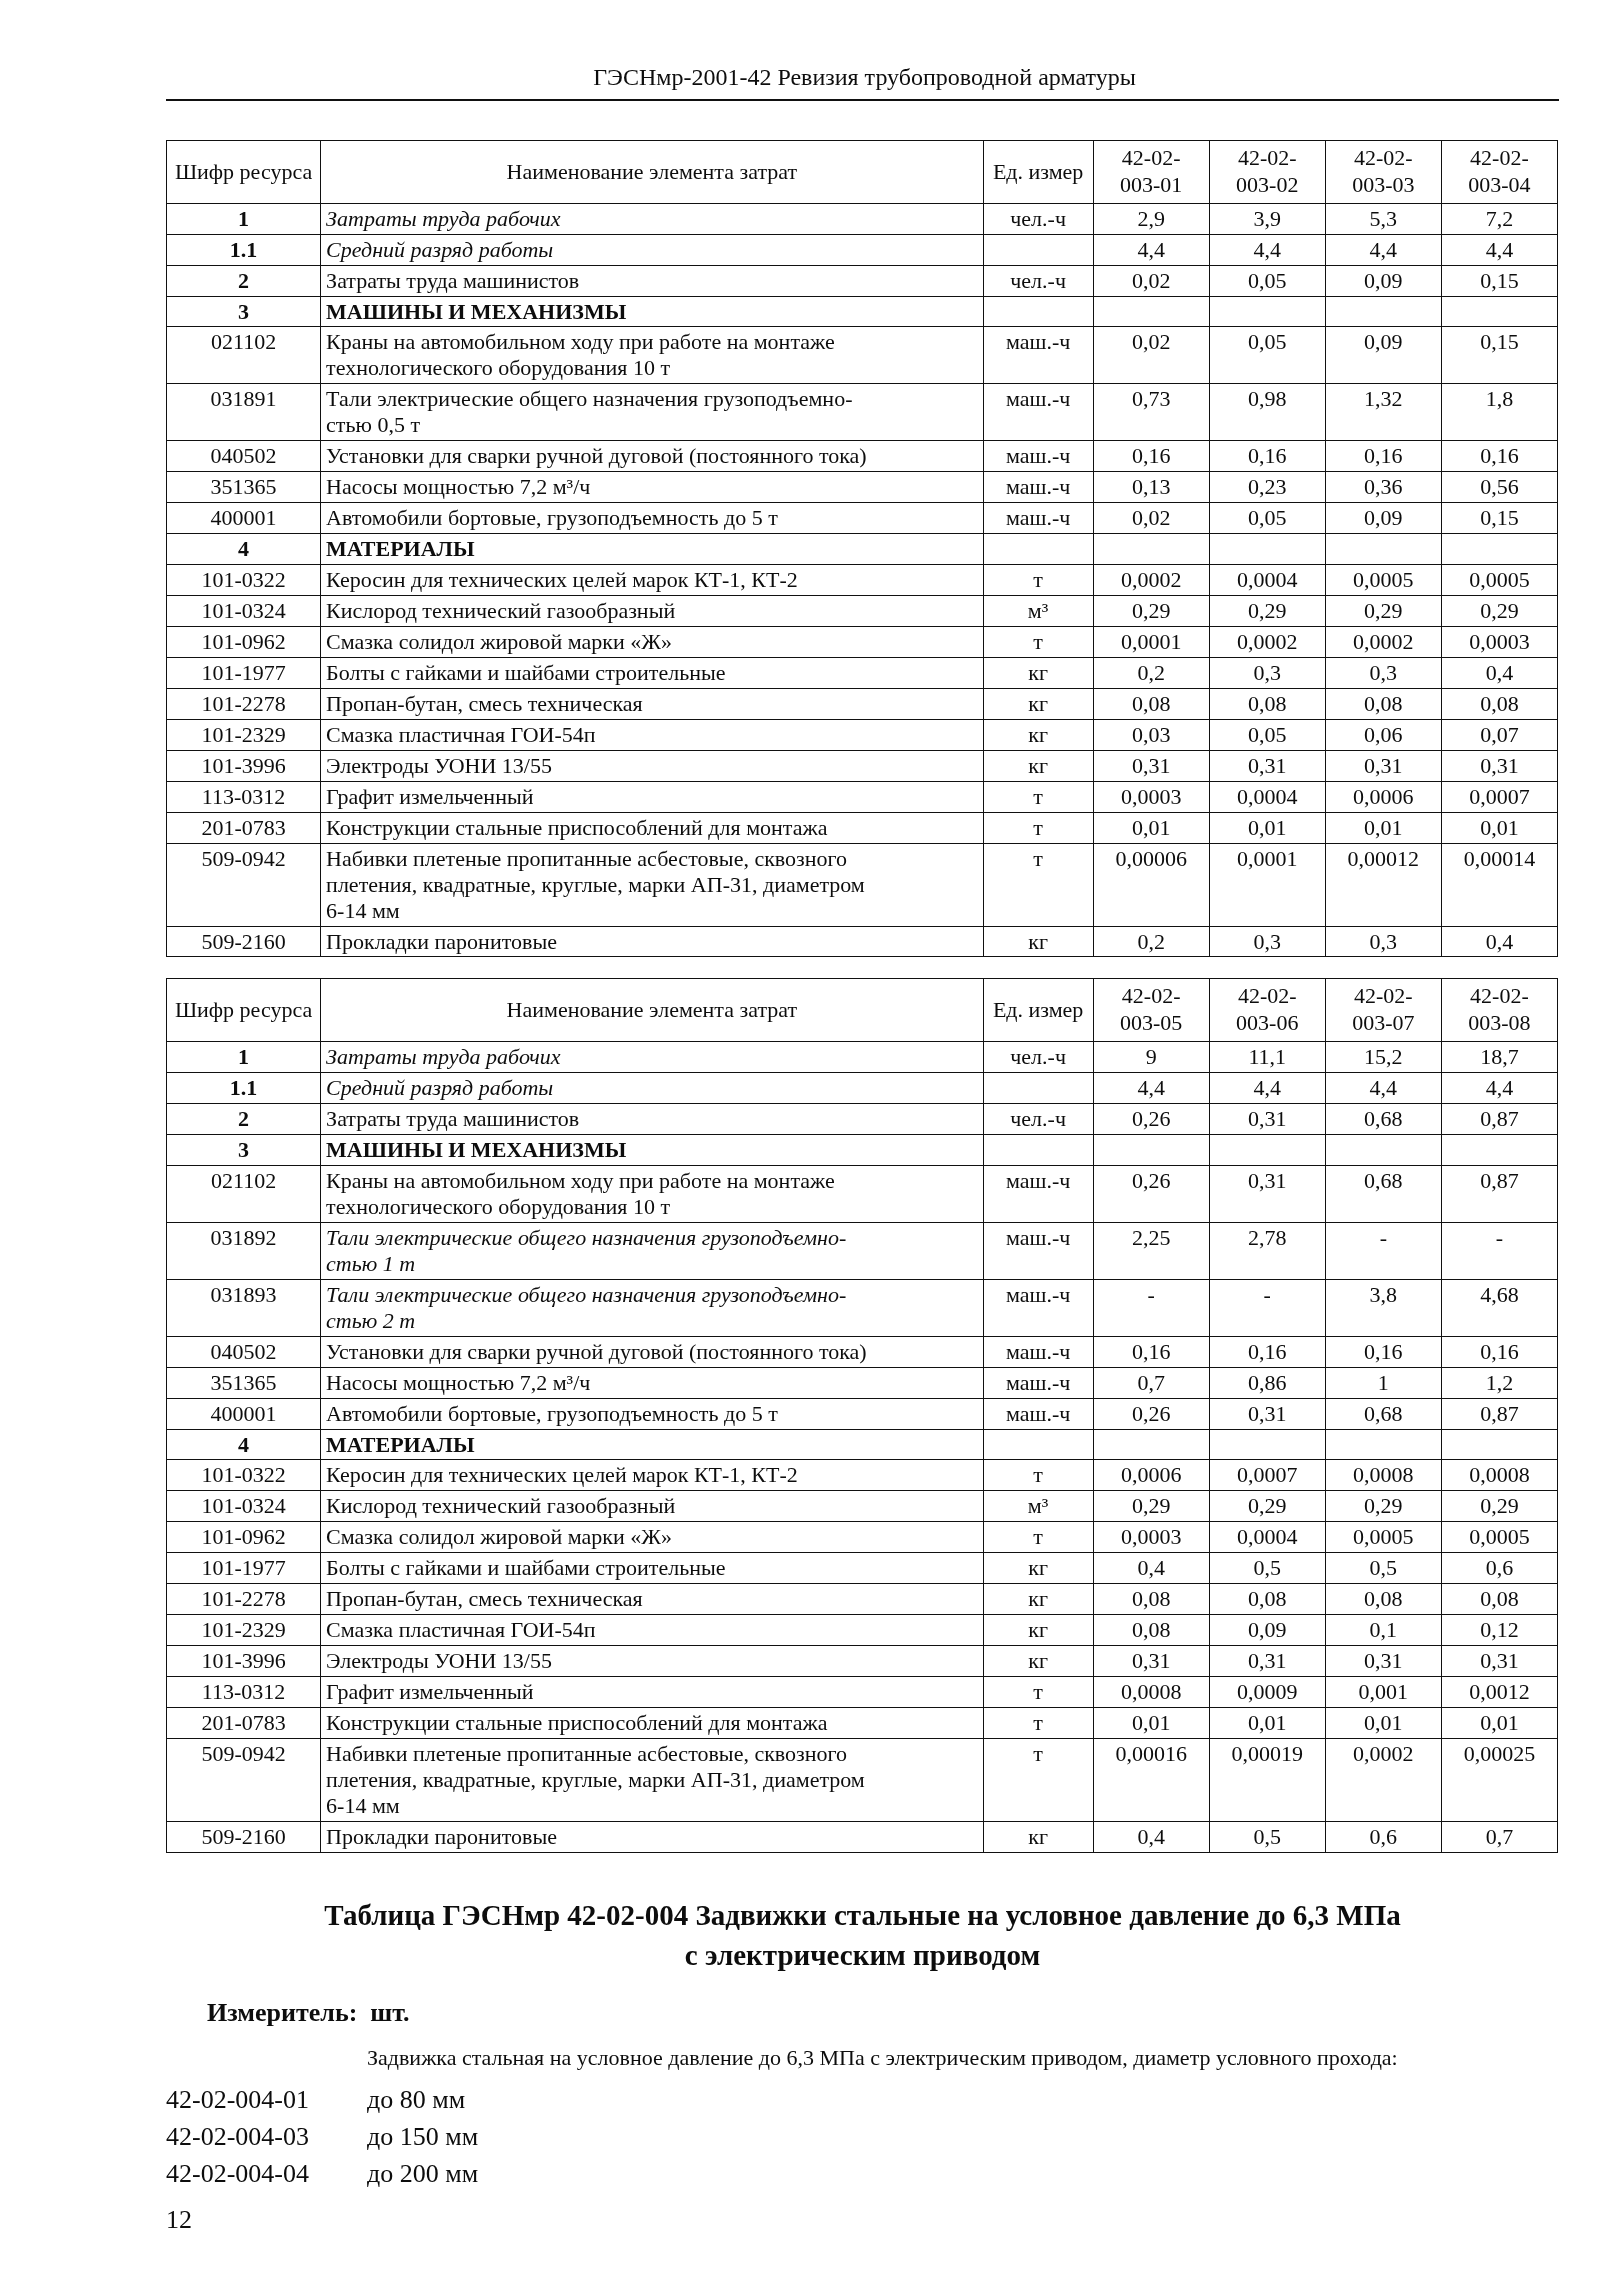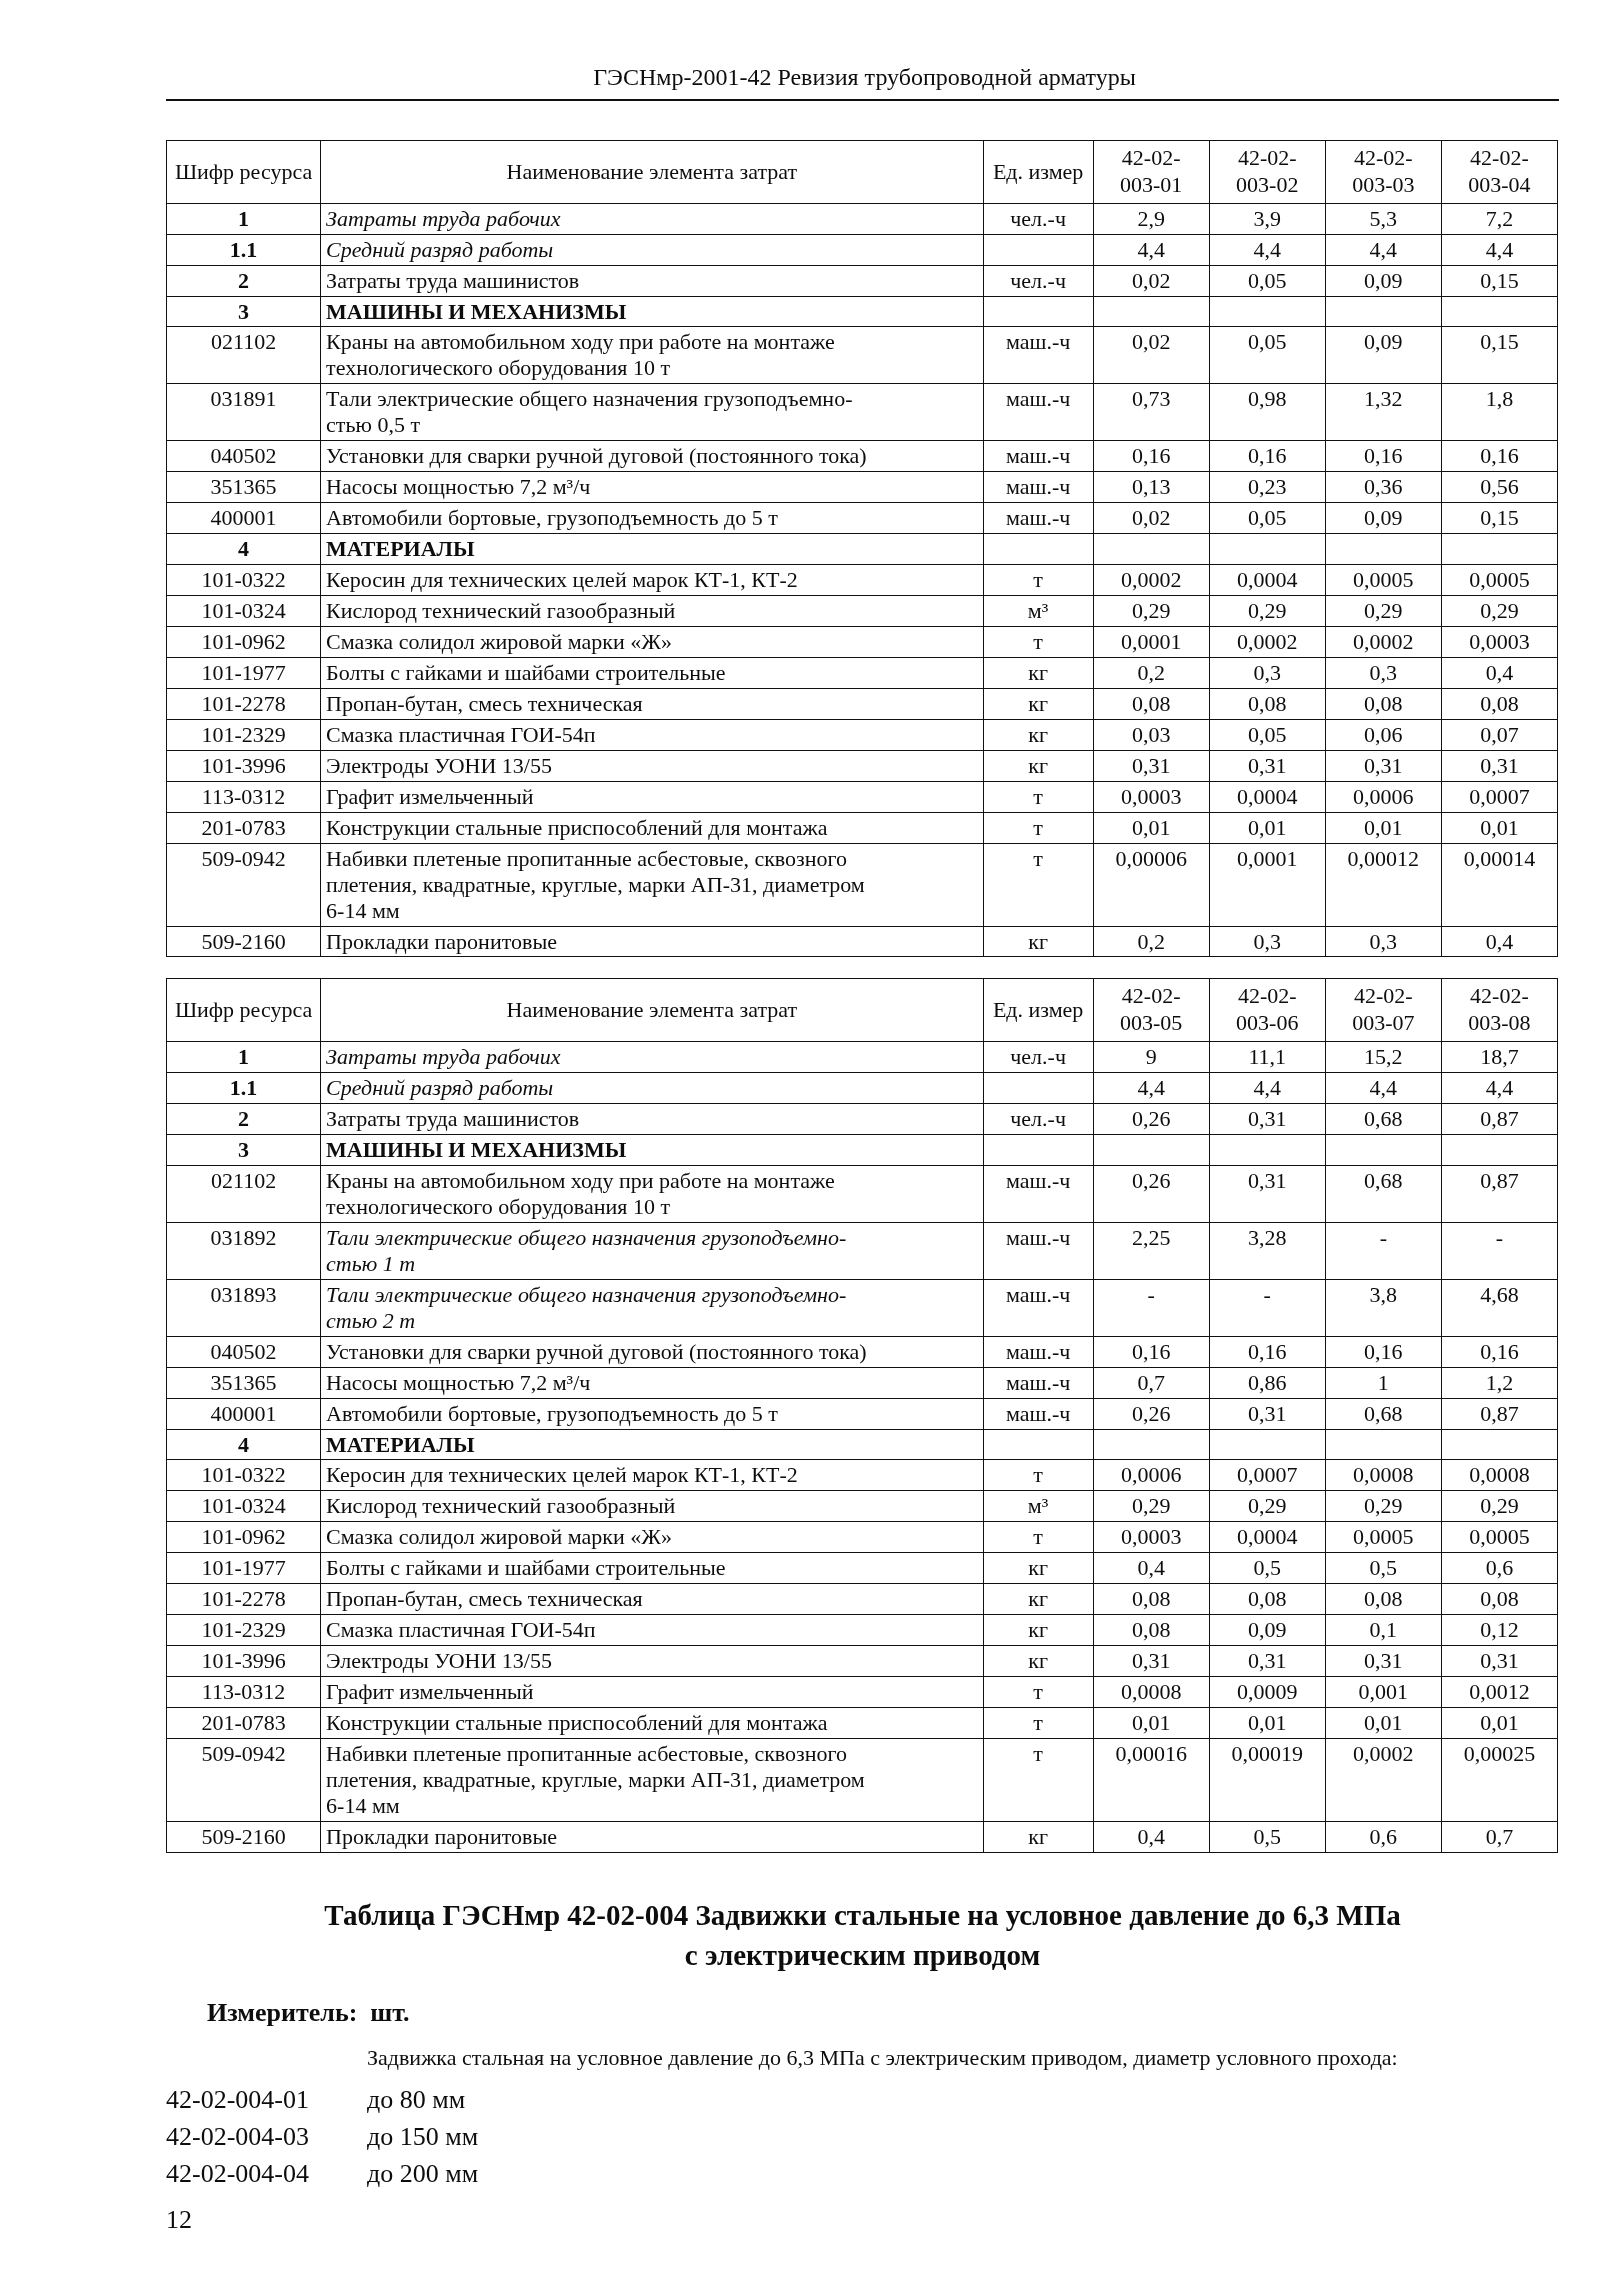--- a/index.html
+++ b/index.html
@@ -390,21 +390,21 @@
           <td class="col-val">0,31</td>
           <td class="col-val">0,68</td>
           <td class="col-val">0,87</td>
         </tr>
         <tr class="italic-row">
           <td class="col-code">031892</td>
           <td class="col-name">Тали электрические общего назначения грузоподъемно-
 стью 1 т</td>
           <td class="col-unit">маш.-ч</td>
           <td class="col-val">2,25</td>
-          <td class="col-val">3,28</td>
+          <td class="col-val">2,78</td>
           <td class="col-val">-</td>
           <td class="col-val">-</td>
         </tr>
         <tr class="italic-row">
           <td class="col-code">031893</td>
           <td class="col-name">Тали электрические общего назначения грузоподъемно-
 стью 2 т</td>
           <td class="col-unit">маш.-ч</td>
           <td class="col-val">-</td>
           <td class="col-val">-</td>

